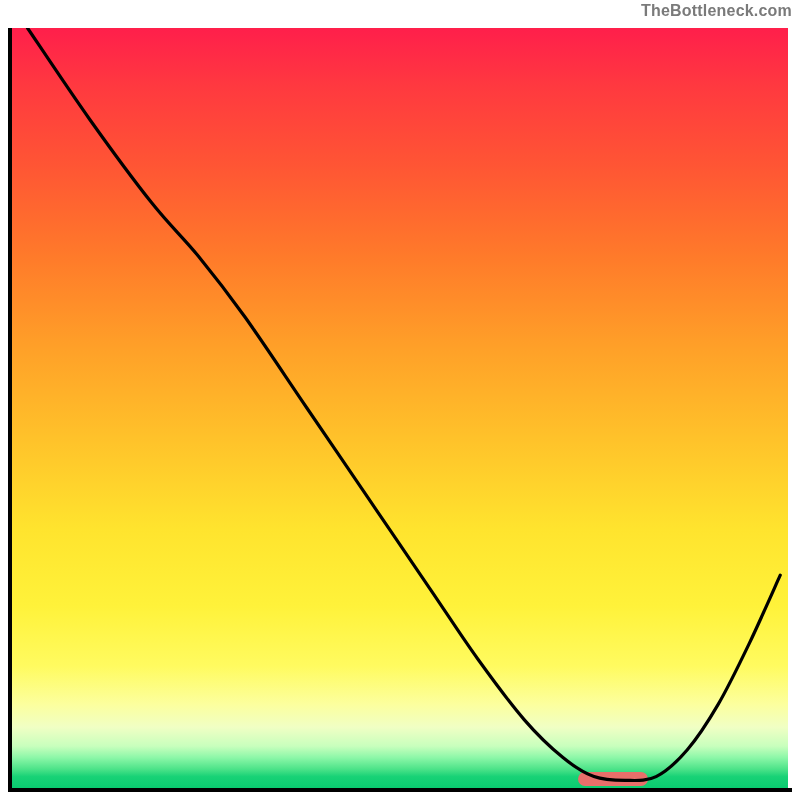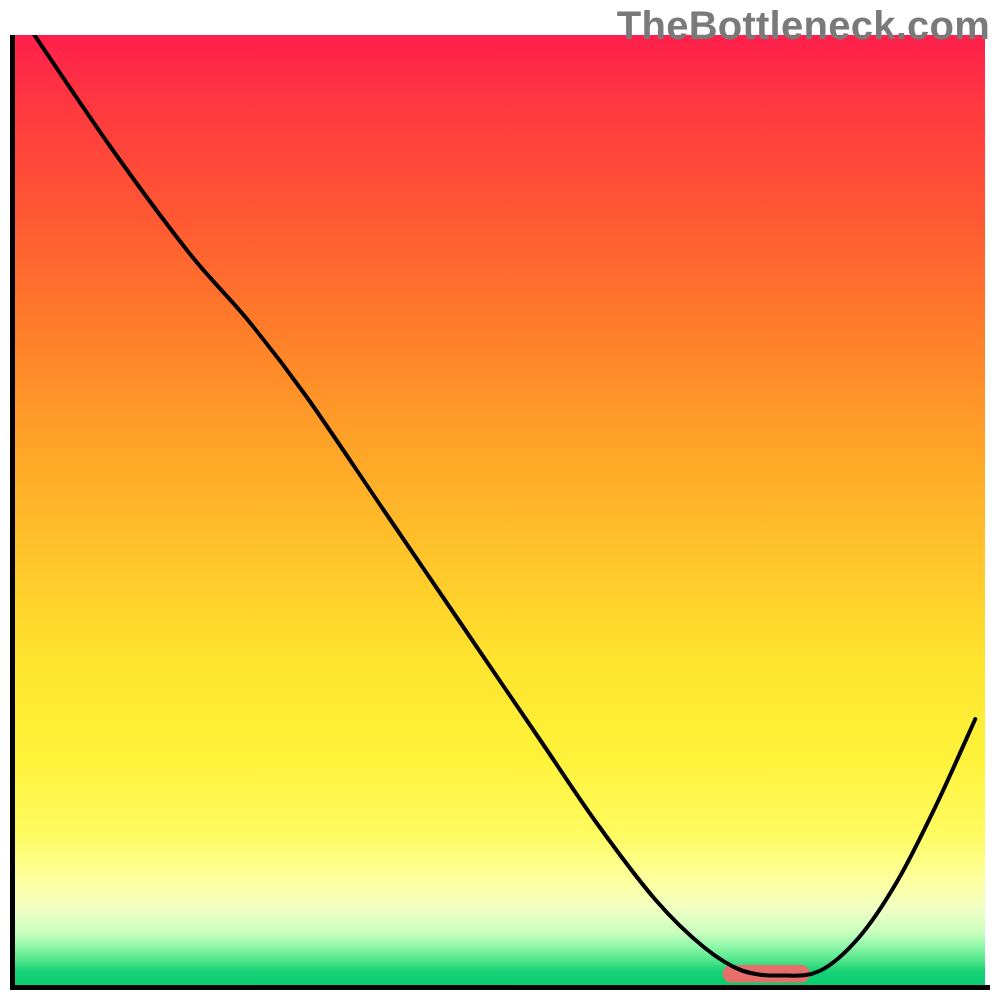--- a/index.html
+++ b/index.html
@@ -12,21 +12,21 @@
   }
   .wrapper {
     position: relative;
     width: 800px;
     height: 800px;
   }
   .watermark {
     position: absolute;
     top: 2px;
     right: 8px;
-    font-size: 32px;
+    font-size: 16px;
     font-weight: bold;
     color: #7a7a7a;
     letter-spacing: 0.2px;
     z-index: 10;
   }
   .plot-area {
     position: absolute;
     left: 12px;
     top: 28px;
     width: 776px;

